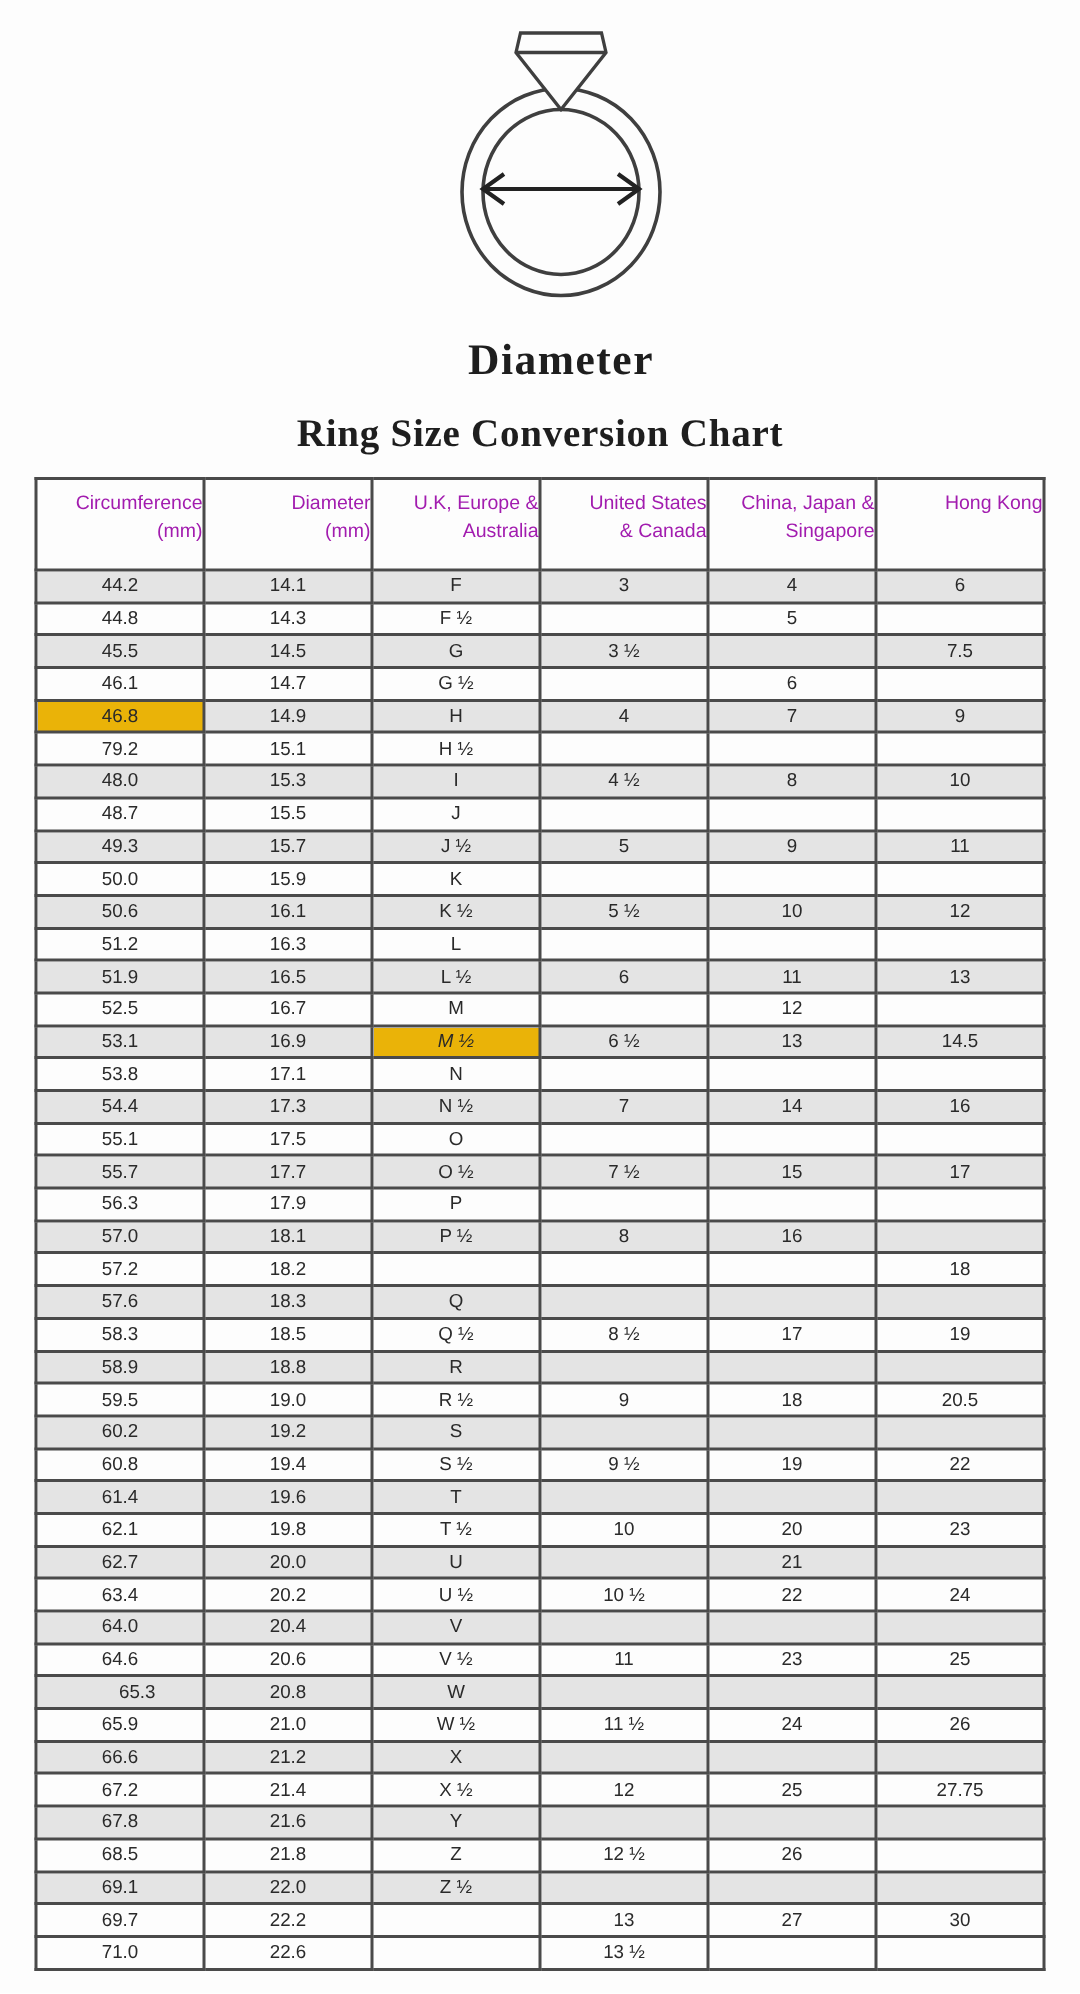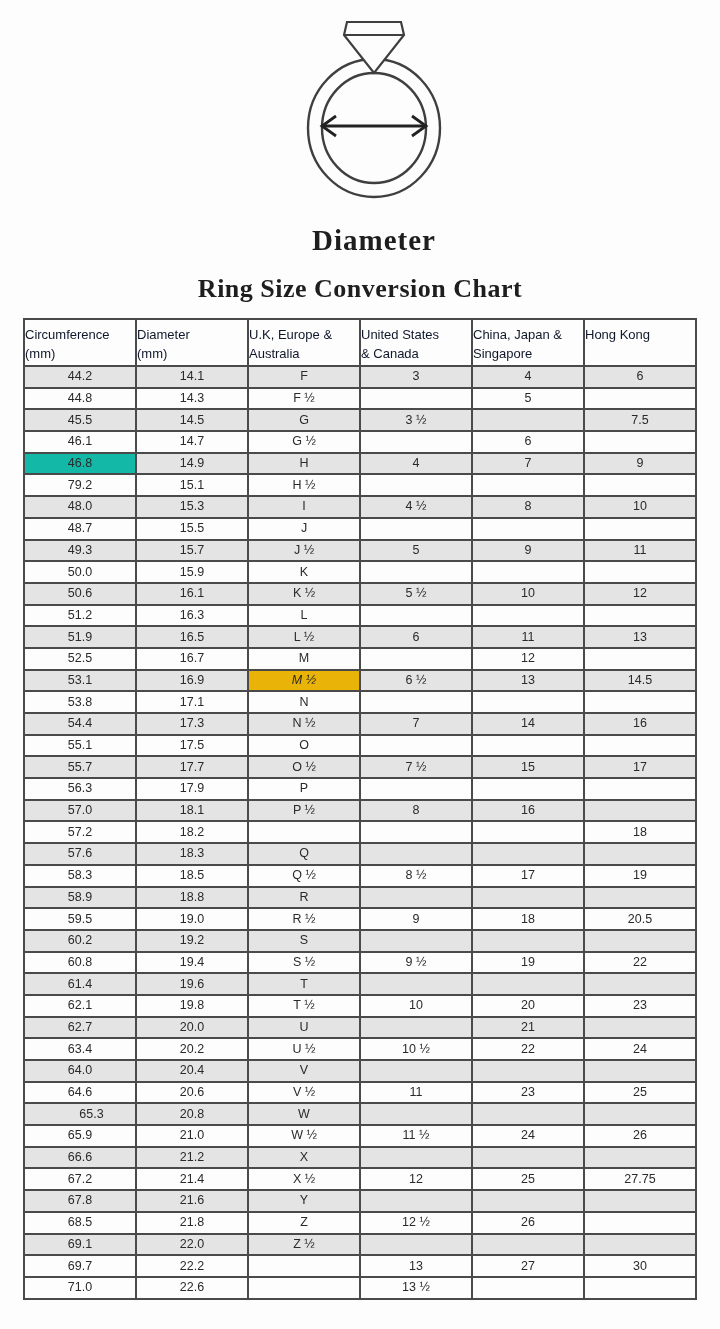--- a/index.html
+++ b/index.html
@@ -37,24 +37,24 @@
     margin:14px auto 0 auto;
     border-collapse:collapse;
     table-layout:fixed;
   }
   table.conversion th{
     border:2px solid #4a4a4a;
     background:#fdfdfd;
     font-weight:normal;
     font-size:13px;
     line-height:19px;
-    padding:5px 0 2px 0;
+    padding:5px 0 16px 0;
     vertical-align:top;
-    text-align:left;
-    color:#0f172a;
+    text-align:right;
+    color:#a21caf;
   }
   table.conversion td{
     border:2px solid #4a4a4a;
     height:19.7px;
     padding:0;
     font-size:12.5px;
     line-height:19px;
     text-align:center;
     vertical-align:middle;
     color:#2a2a2a;
@@ -144,21 +144,21 @@
         </tr>
         <tr>
           <td>46.1</td>
           <td>14.7</td>
           <td>G ½</td>
           <td></td>
           <td>6</td>
           <td></td>
         </tr>
         <tr>
-          <td style="background: #14b8a6;">46.8</td>
+          <td style="background: #eab308;">46.8</td>
           <td style="background: rgb(228, 228, 228);">14.9</td>
           <td style="background: rgb(228, 228, 228);">H</td>
           <td style="background: rgb(228, 228, 228);">4</td>
           <td style="background: rgb(228, 228, 228);">7</td>
           <td style="background: rgb(228, 228, 228);">9</td>
         </tr>
         <tr>
           <td>79.2</td>
           <td>15.1</td>
           <td>H ½</td>

